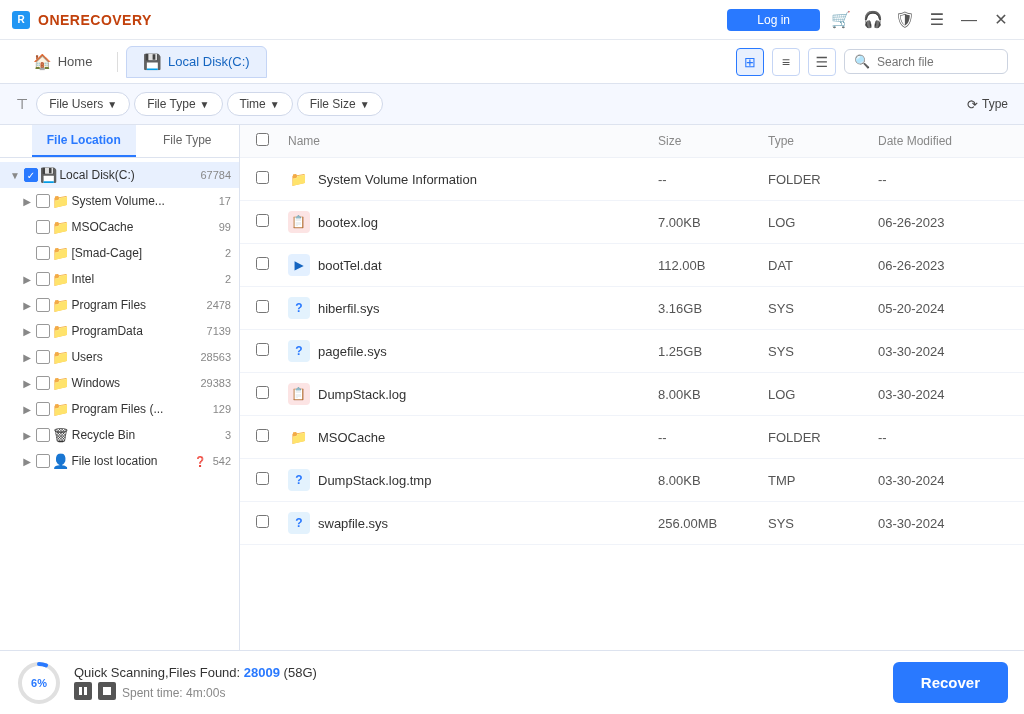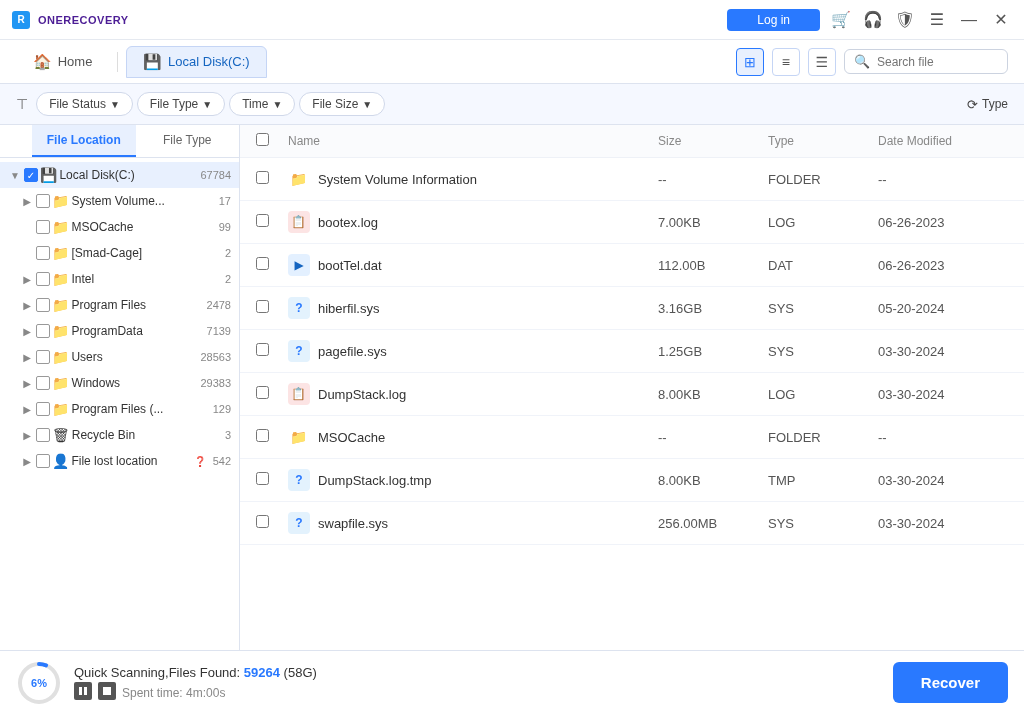--- a/index.html
+++ b/index.html
@@ -6,21 +6,21 @@
     body { width: 1024px; height: 714px; background: #f0f4fa; overflow: hidden; display: flex; flex-direction: column; }
 
     
     .titlebar {
       display: flex; align-items: center; justify-content: space-between;
       background: #fff; height: 40px; padding: 0 12px;
       border-bottom: 1px solid #e5e9f0;
     }
     .titlebar-left { display: flex; align-items: center; gap: 8px; }
     .titlebar-logo { width: 18px; height: 18px; background: #2196F3; border-radius: 3px; display: flex; align-items: center; justify-content: center; color: white; font-size: 10px; font-weight: bold; }
-    .titlebar-brand { font-weight: 700; font-size: 11px; color: #4c1d95; letter-spacing: 0.5px; }
+    .titlebar-brand { font-weight: 700; font-size: 14px; color: #c2410c; letter-spacing: 0.5px; }
     .titlebar-right { display: flex; align-items: center; gap: 10px; }
     .btn-login { background: #2979ff; color: white; border: none; border-radius: 4px; padding: 4px 30px; font-size: 12px; cursor: pointer; display: flex; align-items: center; gap: 5px; }
     .titlebar-icon { width: 22px; height: 22px; display: flex; align-items: center; justify-content: center; cursor: pointer; color: #555; font-size: 16px; }
     .titlebar-icon.cart { color: #ff6d00; }
 
     
     .navbar {
       display: flex; align-items: center; justify-content: space-between;
       background: #fff; height: 44px; padding: 0 16px;
       border-bottom: 1px solid #dde3ef;
@@ -177,21 +177,21 @@
     <div class="search-box">
       <span style="color:#aaa;font-size:13px;">🔍</span>
       <input type="text" placeholder="Search file" style="">
     </div>
   </div>
 </div>
 
 <div class="filterbar">
   <span class="filter-icon">⊤</span>
   <button class="filter-btn">
-    <span>File Status</span>
+    <span>File Users</span>
     <span class="arrow">▼</span>
   </button>
   <button class="filter-btn">
     <span>File Type</span>
     <span class="arrow">▼</span>
   </button>
   <button class="filter-btn">
     <span>Time</span>
     <span class="arrow">▼</span>
   </button>
@@ -435,21 +435,21 @@
   <div class="progress-circle">
     <svg width="46" height="46" viewBox="0 0 46 46">
       <circle cx="23" cy="23" r="19" fill="none" stroke="#e0e0e0" stroke-width="4"></circle>
       <circle cx="23" cy="23" r="19" fill="none" stroke="#2979ff" stroke-width="4" stroke-dasharray="119.4" stroke-dashoffset="112.2" stroke-linecap="round"></circle>
     </svg>
     <div class="progress-circle-label">6%</div>
   </div>
 
   <div class="status-text">
     <div class="status-main">
-      <span>Quick Scanning,Files Found: </span><span class="highlight">59264</span>&nbsp;<span>(58G)</span>
+      <span>Quick Scanning,Files Found: </span><span class="highlight">28009</span>&nbsp;<span>(58G)</span>
     </div>
     <div class="status-sub">
       <div class="pause-btn">
         <svg width="10" height="10" viewBox="0 0 10 10">
             <rect x="1" y="1" width="3" height="8" fill="white"></rect>
             <rect x="6" y="1" width="3" height="8" fill="white"></rect>
           </svg>
       </div>
       <div class="stop-btn">
         <svg width="10" height="10" viewBox="0 0 10 10">

